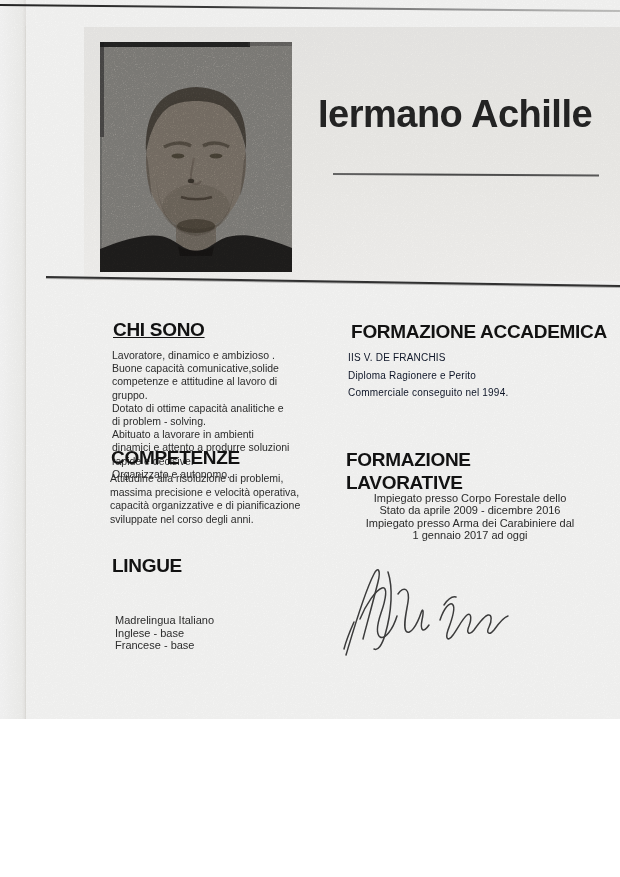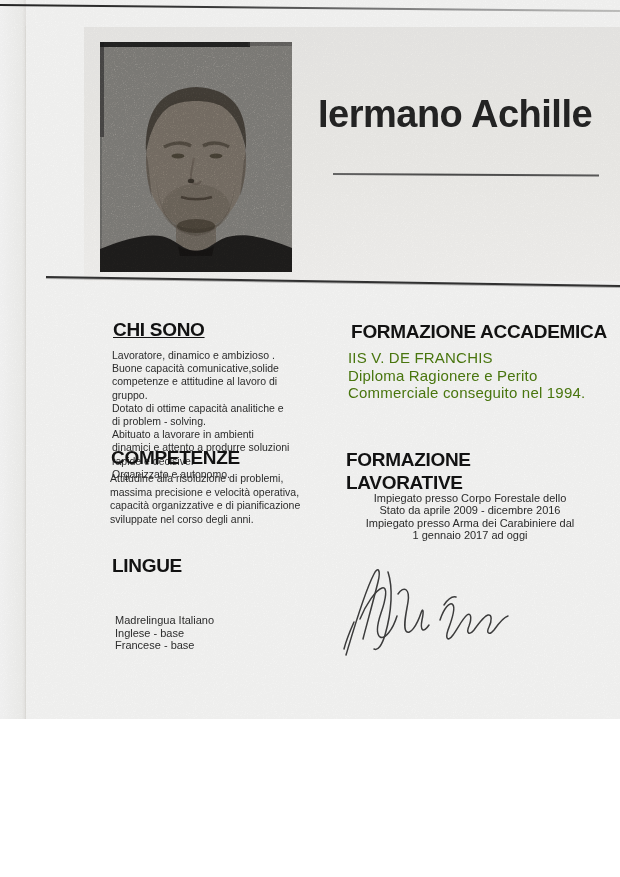--- a/index.html
+++ b/index.html
@@ -49,21 +49,21 @@
   .lines{
     position:absolute;white-space:pre-line;color:#2f2f2f;
   }
   .chi-sono-title{left:113px;top:319px;text-decoration:underline;}
   .chi-sono-body{left:112px;top:349px;width:232px;font-size:10.5px;line-height:13.2px;}
   .competenze-title{left:111px;top:447px;}
   .competenze-body{left:110px;top:472px;width:248px;font-size:10.5px;line-height:13.5px;}
   .lingue-title{left:112px;top:555px;}
   .lingue-body{left:115px;top:578px;width:200px;font-size:11px;line-height:12.5px;margin-top:36px;}
   .formazione-title{left:349px;top:321px;width:260px;text-align:center;}
-  .formazione-body{left:348px;top:349px;width:250px;font-size:15px;line-height:17.5px;color:#4d7c0f;letter-spacing:0.2px;}
+  .formazione-body{left:348px;top:349px;width:250px;font-size:10px;line-height:17.5px;color:#0f172a;letter-spacing:0.2px;}
   .esperienze-title{left:346px;top:448px;width:145px;line-height:23px;}
   .esperienze-body{left:345px;top:492px;width:250px;font-size:11px;line-height:12.4px;color:#2d2d2d;text-align:center;}
   .signature{position:absolute;left:336px;top:563px;width:180px;height:105px;}
   .page-grain{position:absolute;left:0;top:0;width:620px;height:877px;opacity:0.05;pointer-events:none;}
 </style>
 </head>
 <body>
 
 <div class="scan">
 

